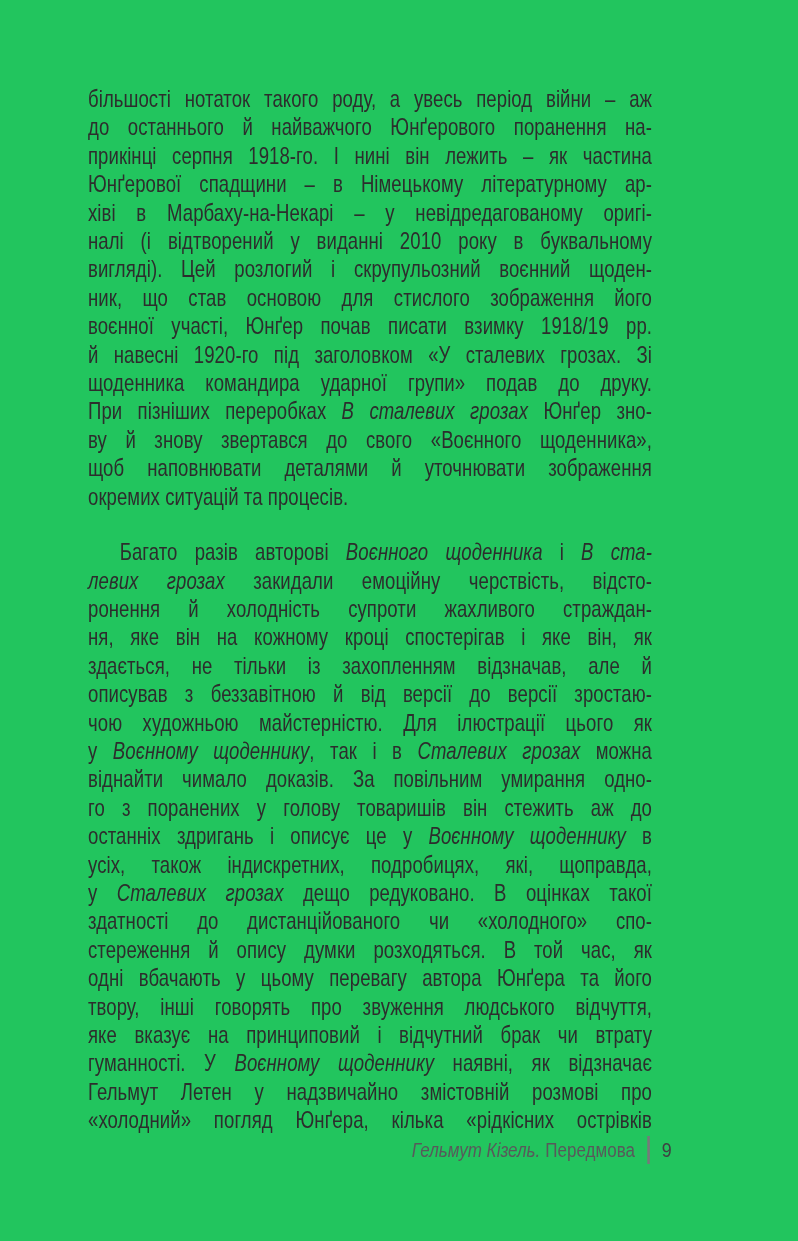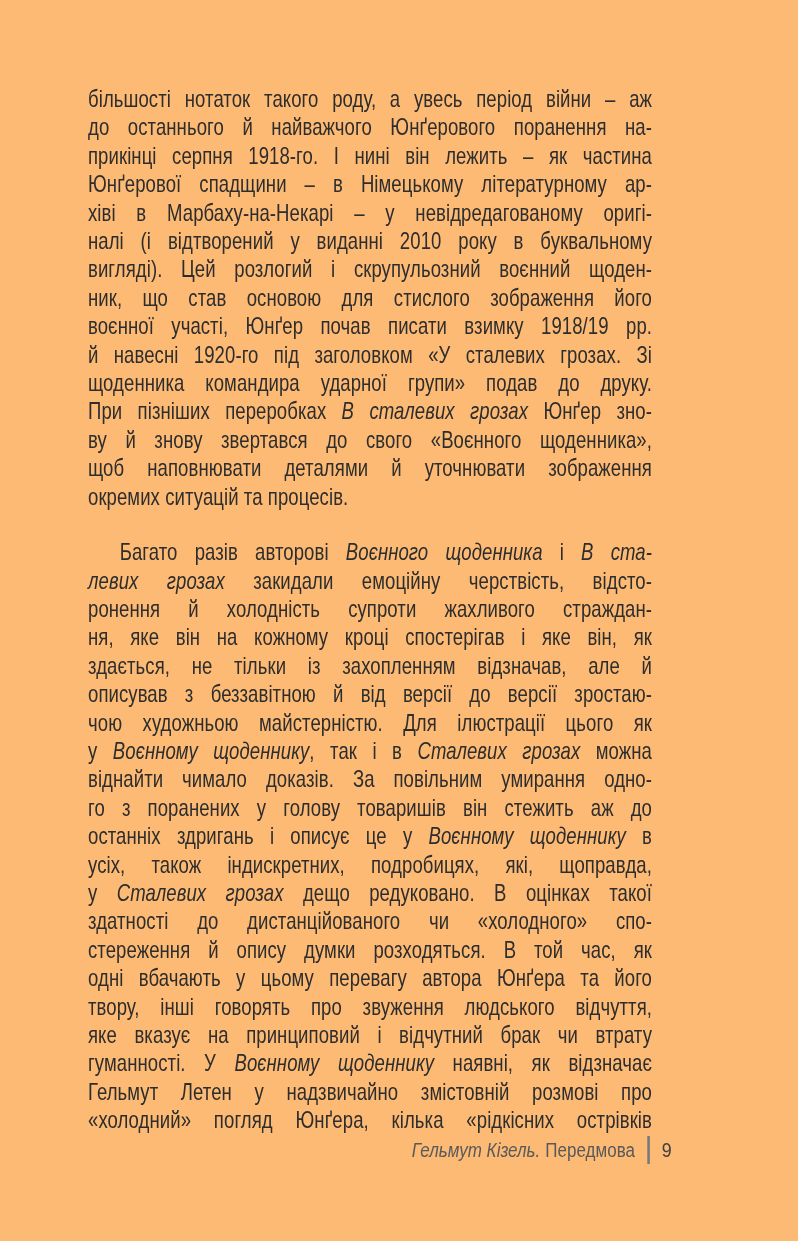--- a/index.html
+++ b/index.html
@@ -11,21 +11,21 @@
     width: 798px;
     height: 1241px;
     position: relative;
     overflow: hidden;
     font-family: "Liberation Sans", sans-serif;
     -webkit-font-smoothing: antialiased;
   }
   .page {
     position: absolute;
     inset: 0;
-    background: #fdba74;
+    background: #22c55e;
   }
   
   .text-block {
     position: absolute;
     left: 88px;
     top: 85px;
     width: 730px;
     transform: scaleX(0.7726);
     transform-origin: top left;
     color: #2d2d2d;

